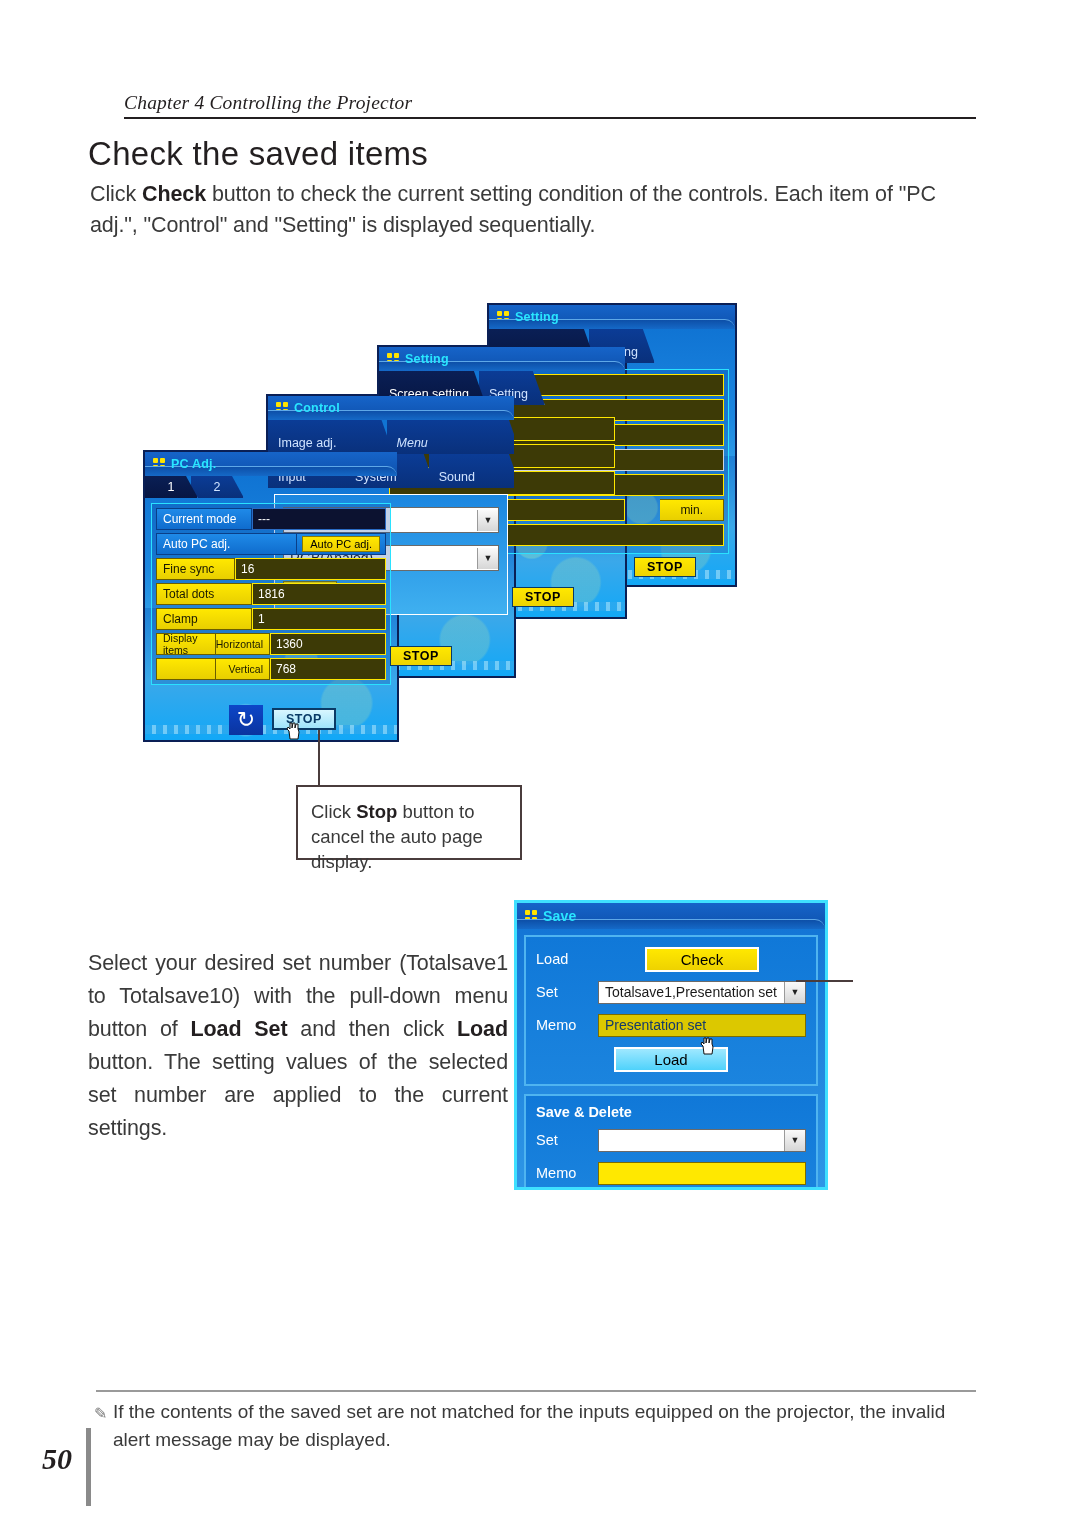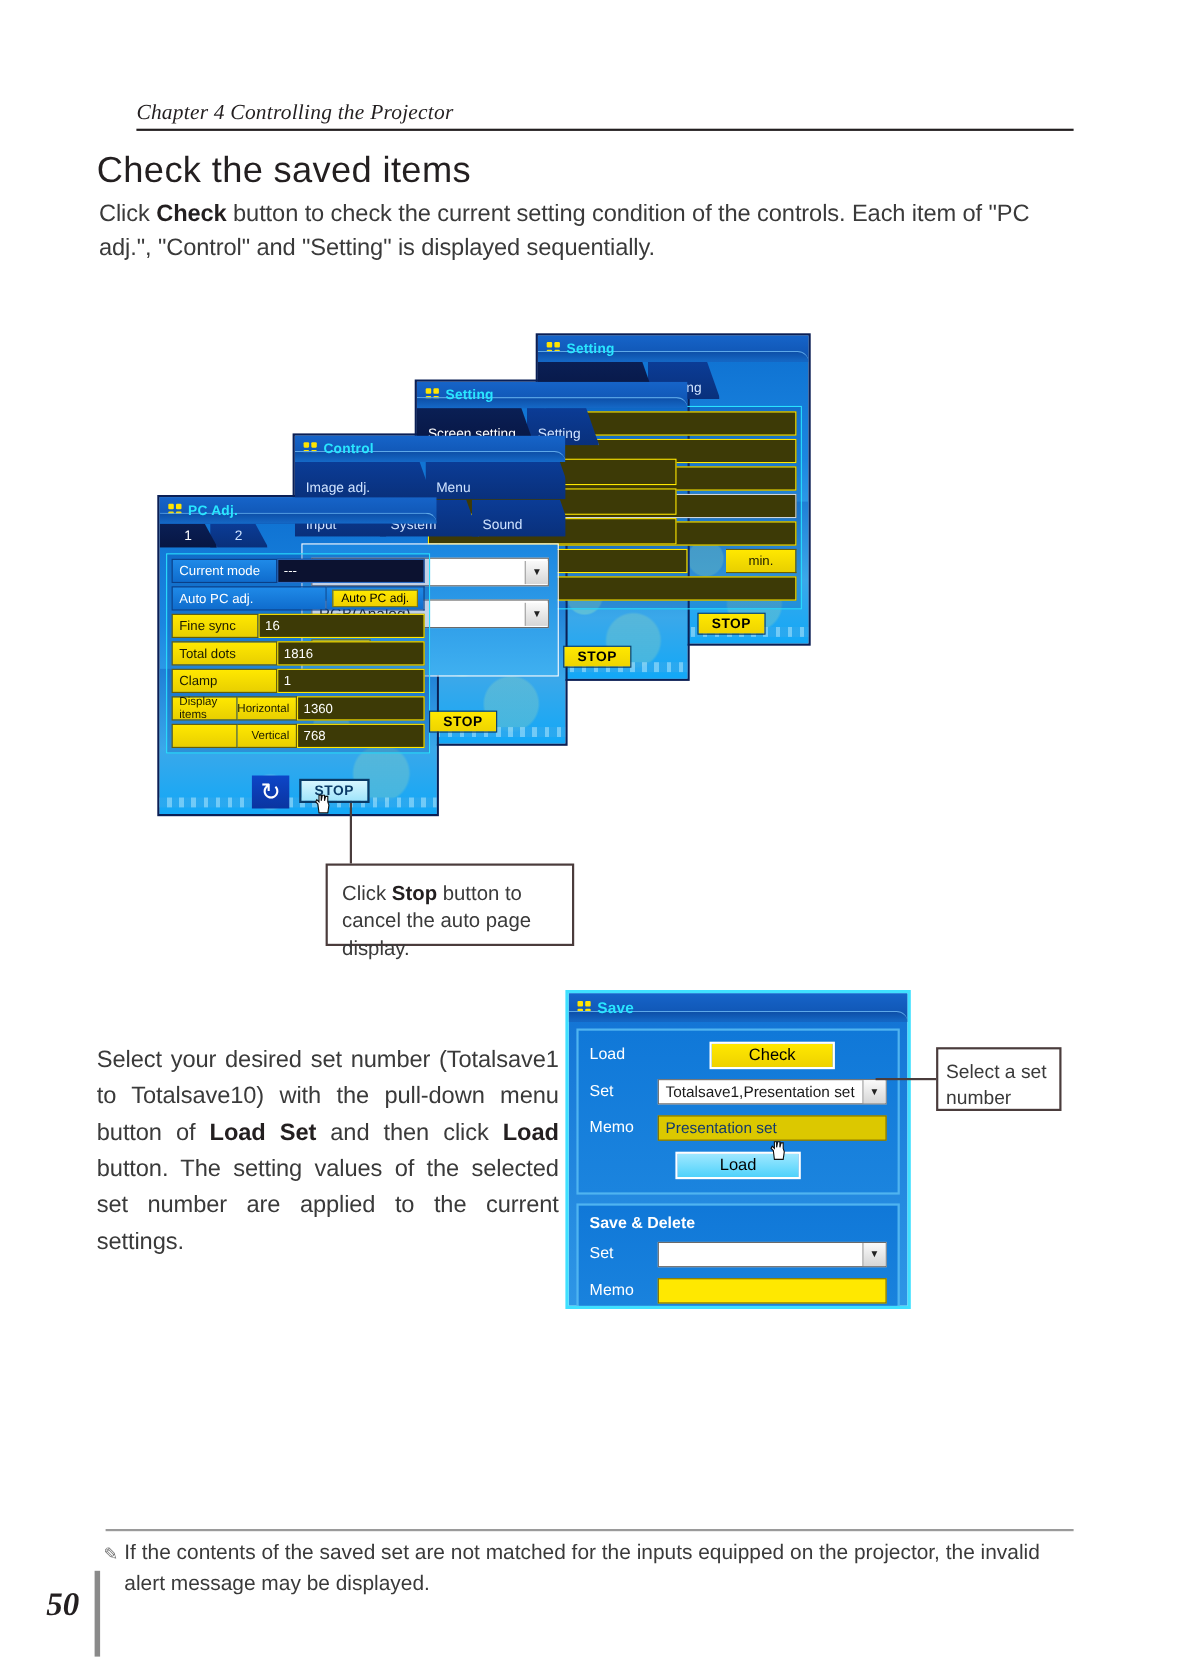--- a/index.html
+++ b/index.html
@@ -267,21 +267,21 @@
       <span class="dots">
           <i></i>
           <i></i>
           <i></i>
           <i></i>
         </span>
       <span class="wtitle">Control</span>
     </div>
     <div class="tabrow">
       <div class="tab" style="width:110px;">Image adj.</div>
-      <div class="tab" style="width:120px;">Menu</div>
+      <div class="tab" style="width:120px;font-style:italic;">Menu</div>
     </div>
     <div class="tabrow">
       <div class="tab" style="width:70px;">Input</div>
       <div class="tab" style="width:78px;">System</div>
       <div class="tab" style="width:80px;">Sound</div>
     </div>
     <div class="panel" style="border:1px solid #ffffff;background:linear-gradient(180deg,#1b86e0,#3fb0f0);margin-top:6px;padding:10px 8px;">
       <div class="sv-row" style="height:30px;margin-bottom:8px;">
         <div class="sv-select" style="height:26px;">
           <span></span>
@@ -411,21 +411,20 @@
       </div>
 
     </div>
 
     <svg class="cursor" style="left:182px;top:132px;" viewBox="0 0 16 20">
       <path d="M5 19 L4 11 L2 9 L3 7 L5 9 L5 3 L7 3 L7 8 L8 3 L10 3 L10 8 L11 4 L13 4 L13 9 L14 12 L13 19 Z" fill="#ffffff" stroke="#111111" stroke-width="1"></path>
     </svg>
   </div>
 
   <div class="lead-h" id="lead-set"></div>
-  <div class="callout" id="callout-set">Select a set number</div>
 
   <div class="foot-rule"></div>
   <div class="foot-note">
     <span class="bullet">✎</span><span>If the contents of the saved set are not matched for the inputs equipped on the projector, the invalid alert message may be displayed.</span>
   </div>
   <div class="page-bar"></div>
   <div class="pagenum">50</div>
 
 </div>
 

